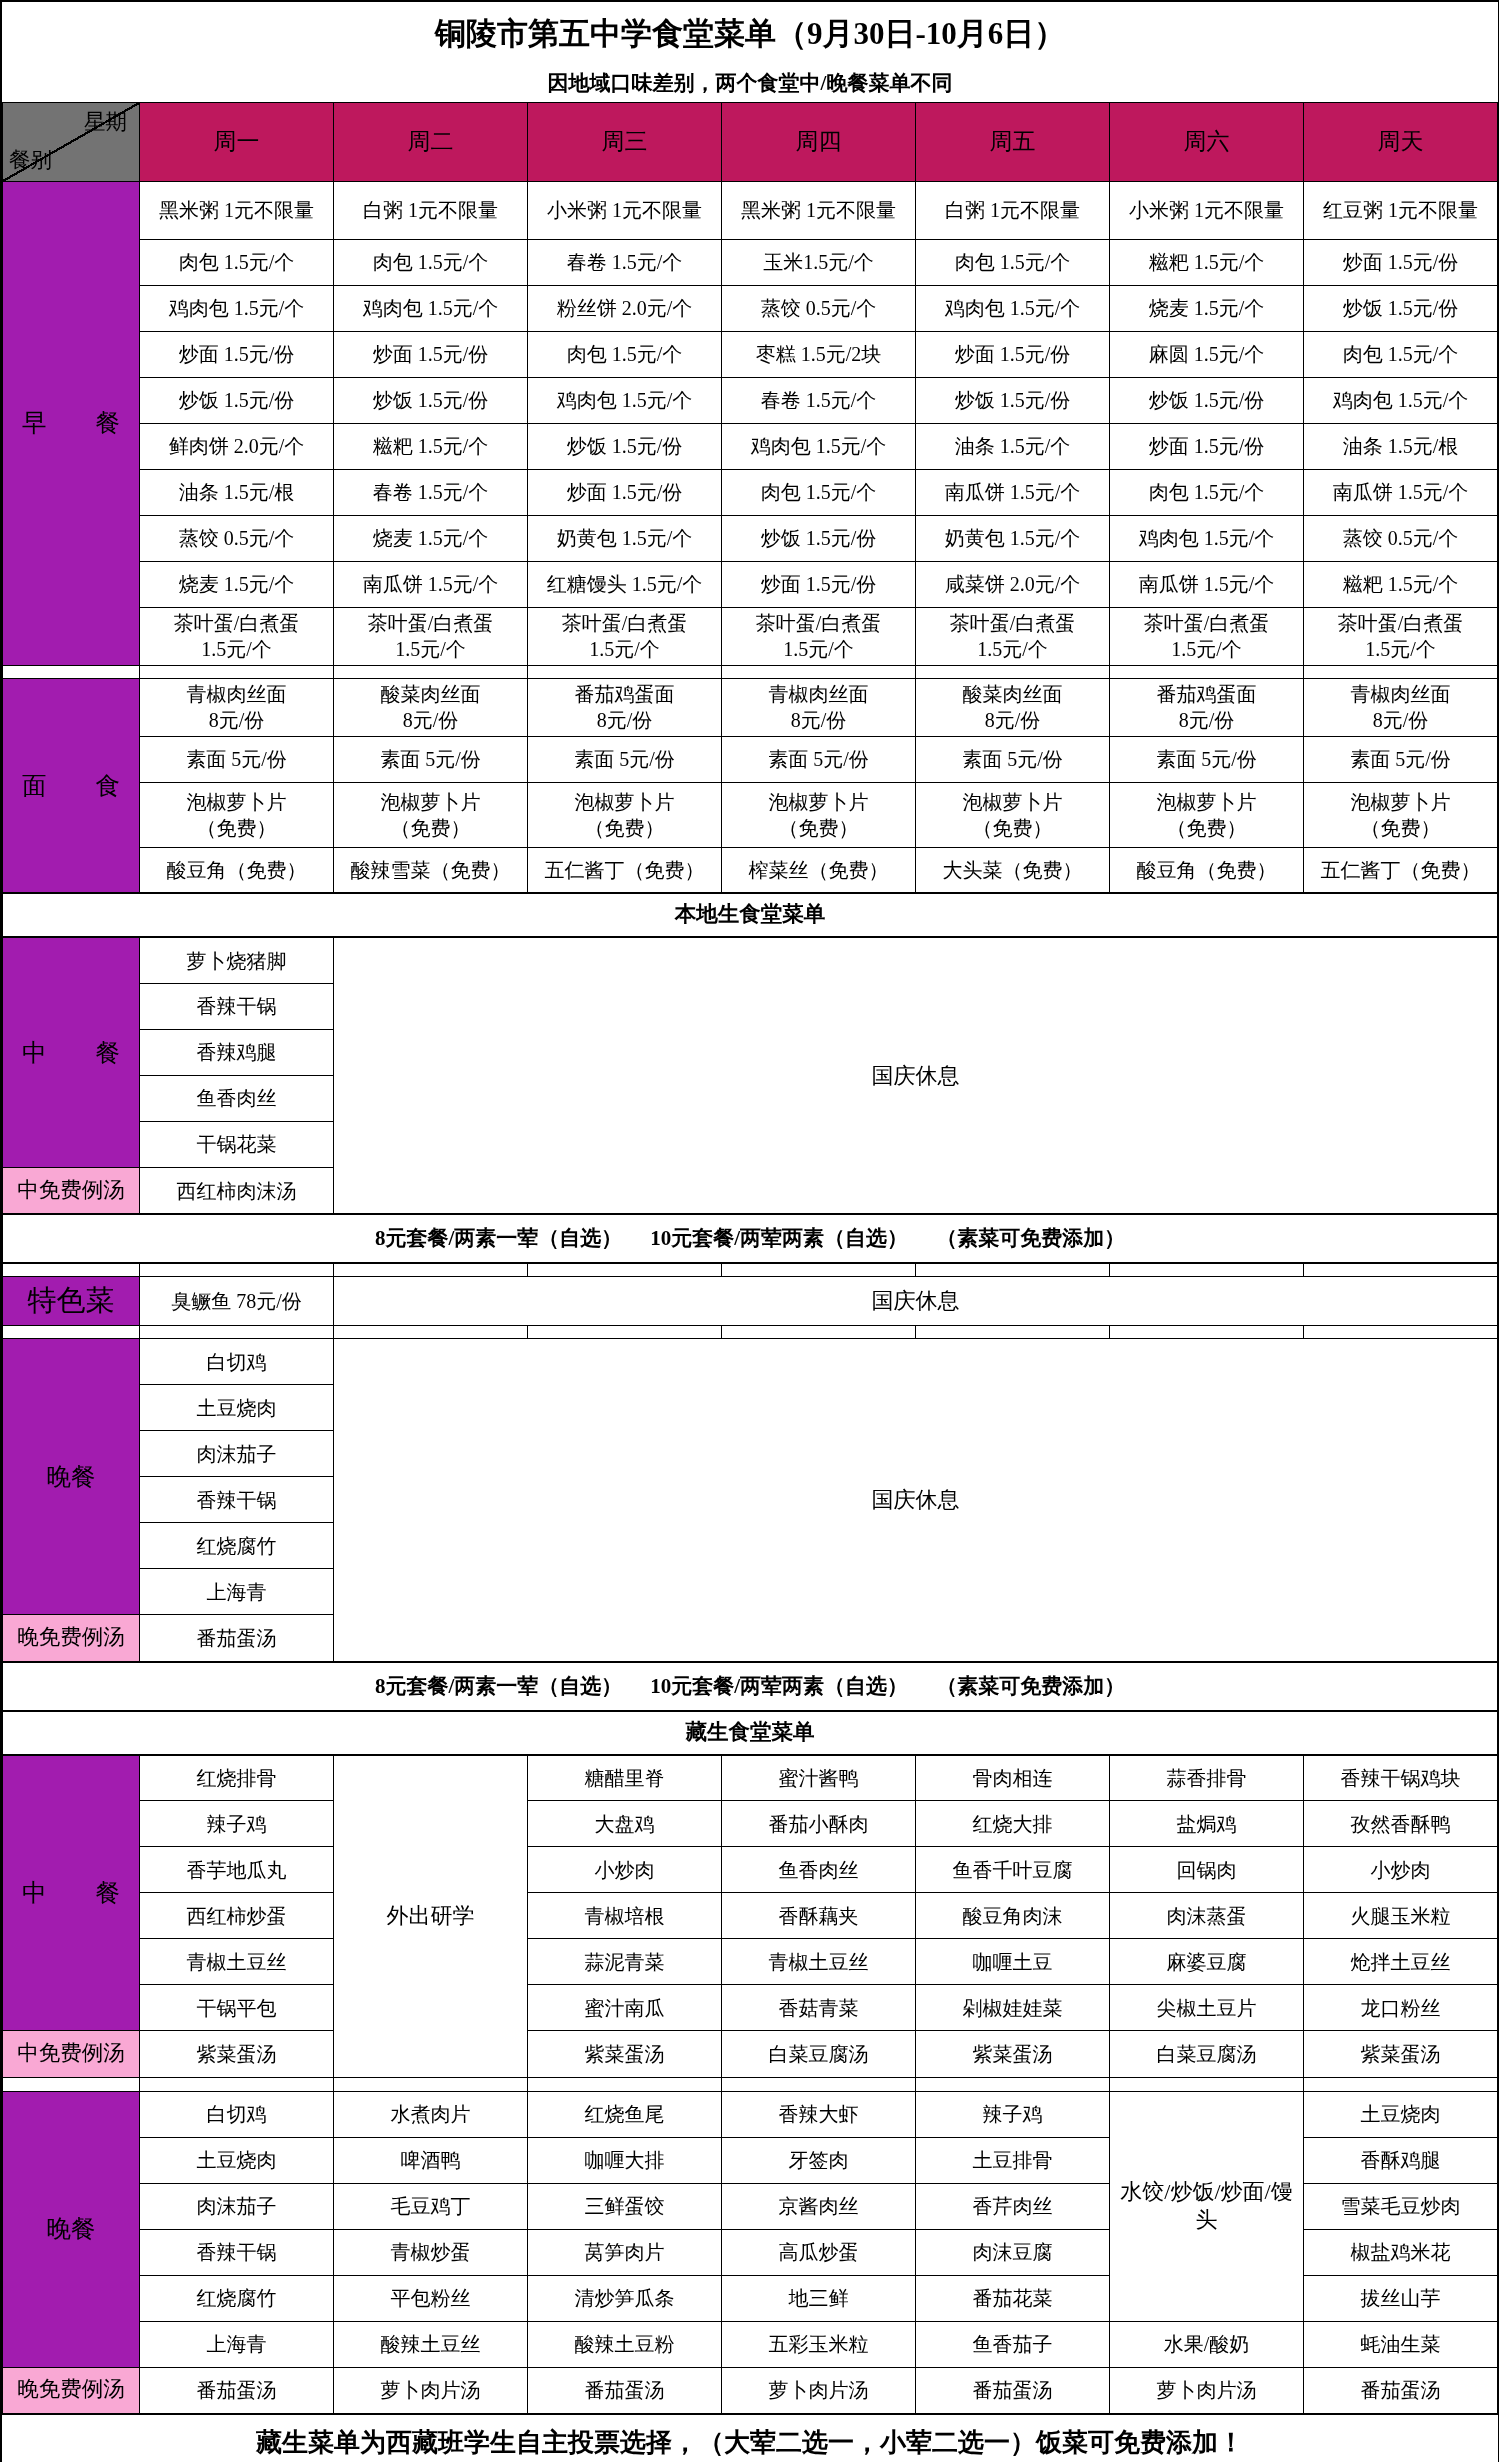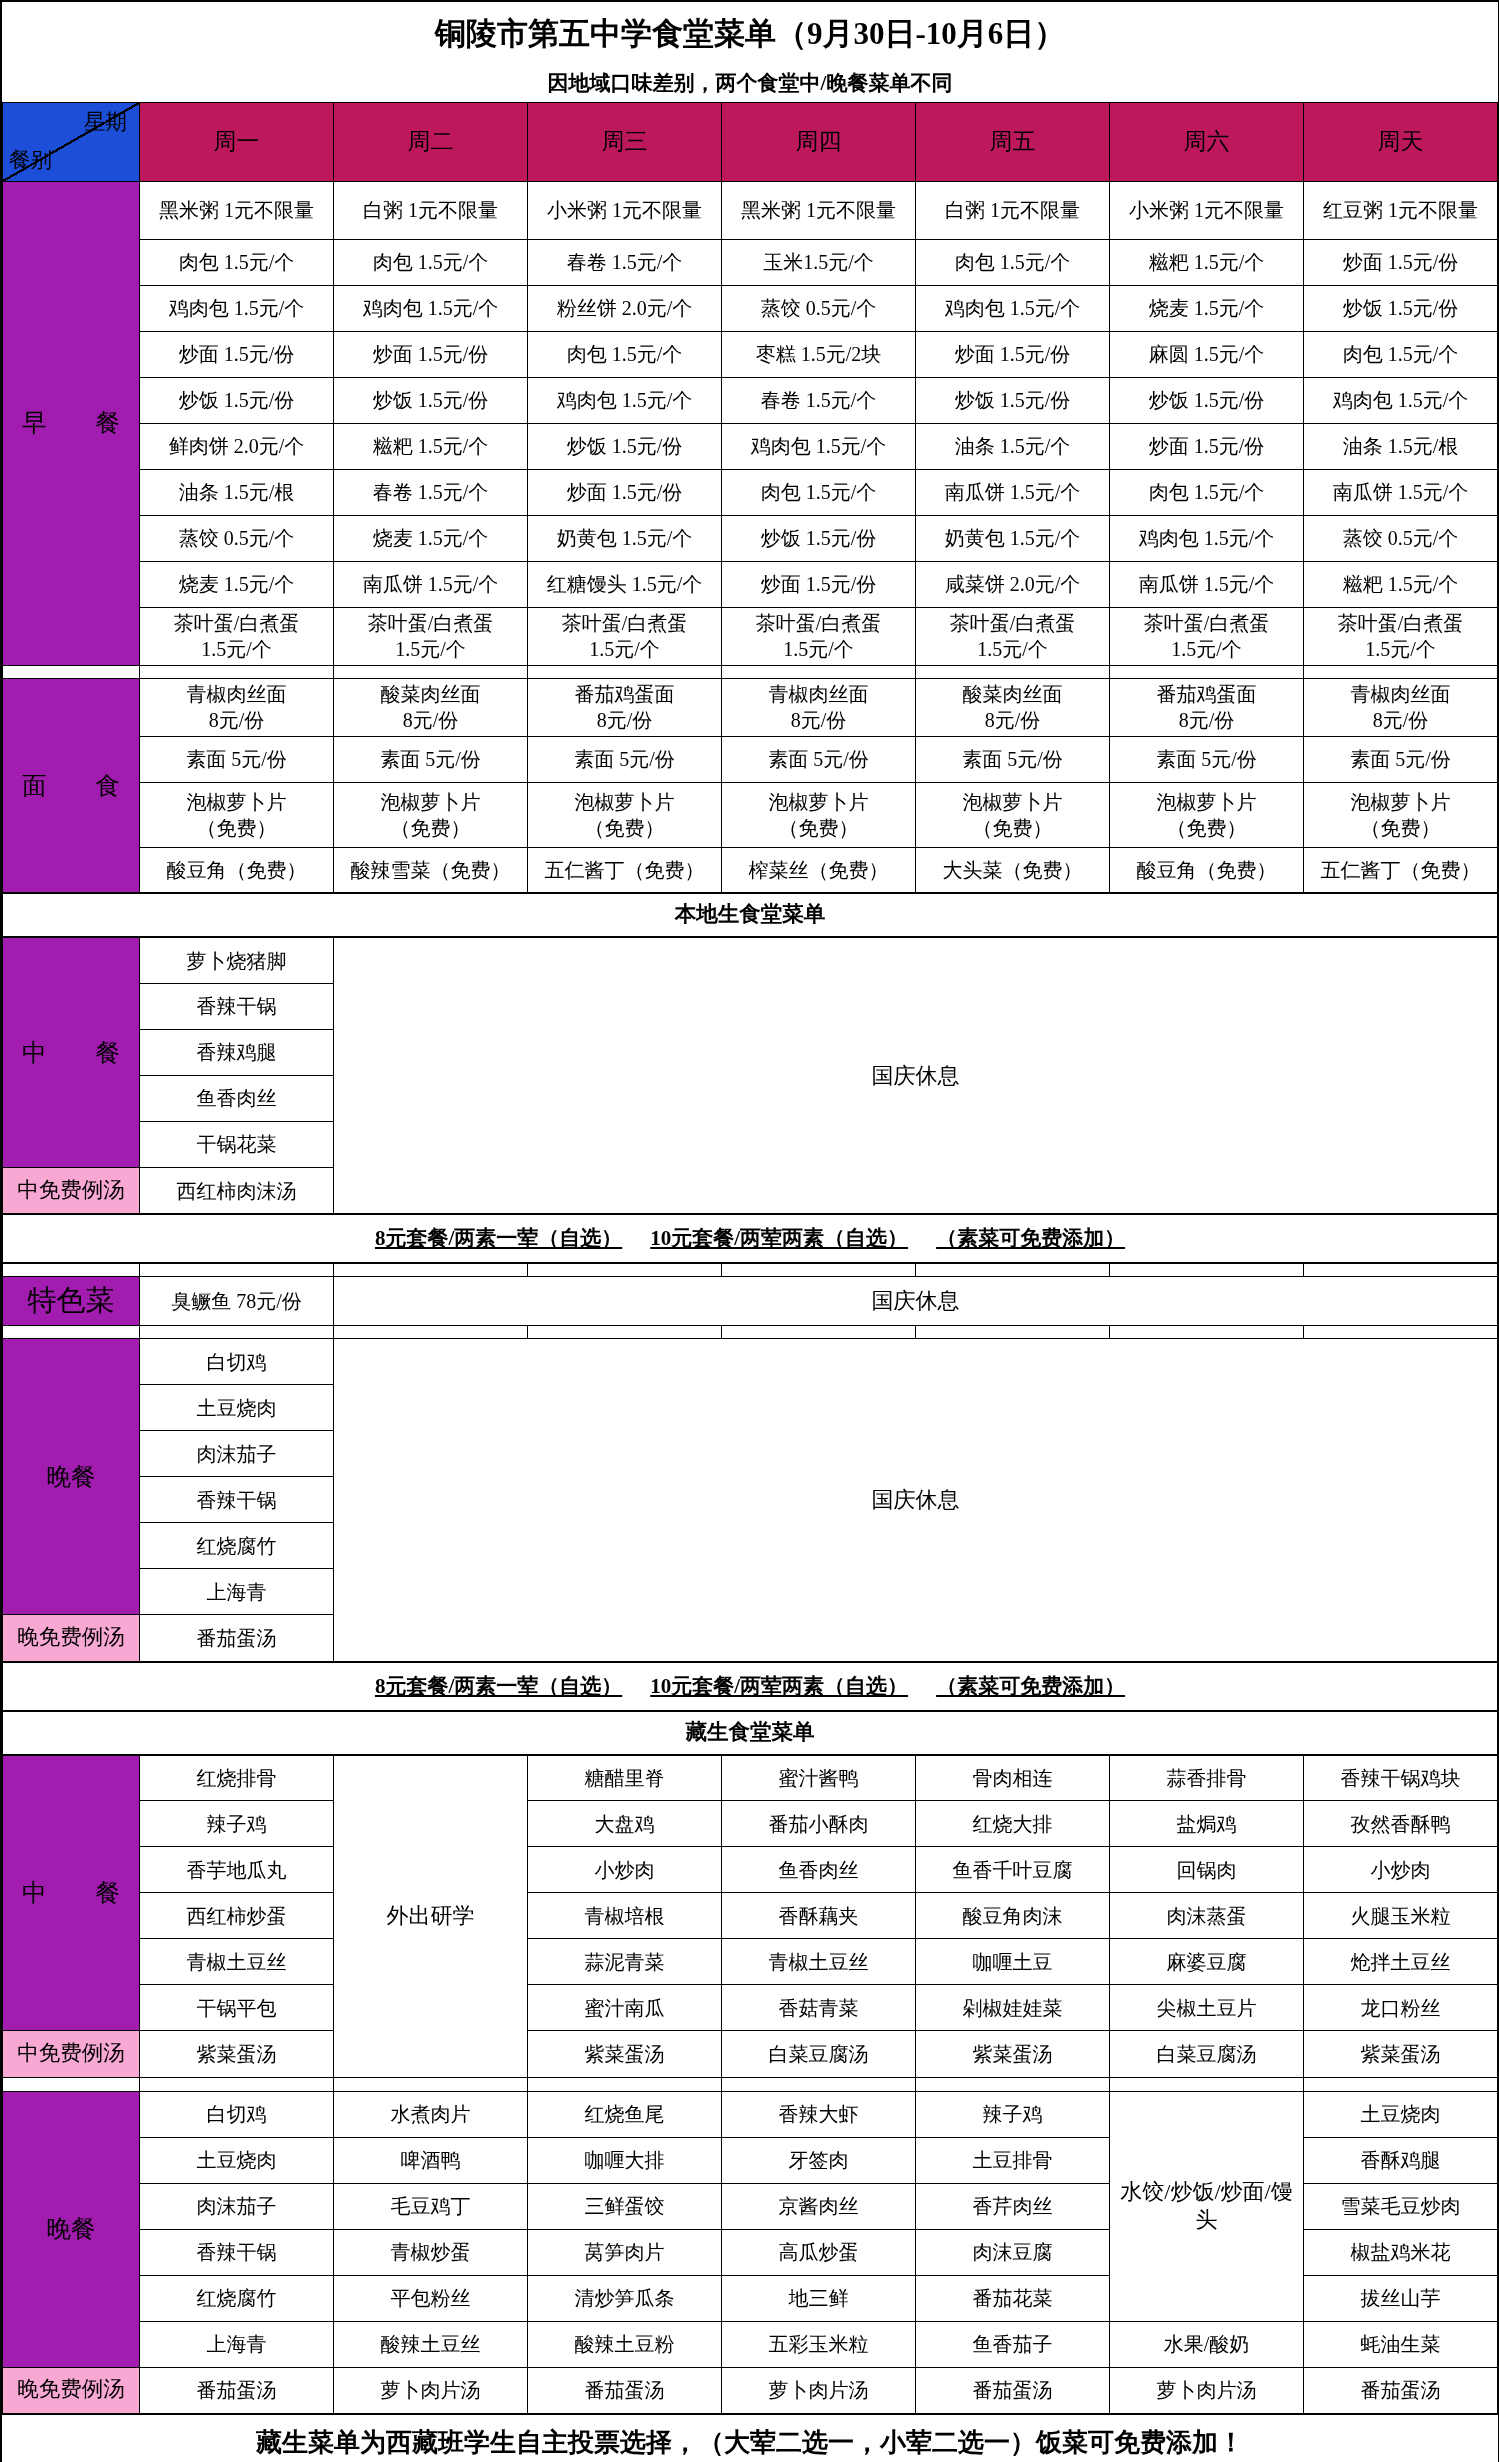--- a/index.html
+++ b/index.html
@@ -21,24 +21,24 @@
   tr.r-note   { height:49px; }
   tr.r-soup   { height:47px; }
   tr.r-foot   { height:56px; }
   .title-cell    { font-size:31px; font-weight:bold; }
   .subtitle-cell { font-size:21px; font-weight:bold; }
   .head-cell  { background:#be185d; font-size:23px; }
   .label-cell { background:#a21caf; font-size:24.5px; }
   .label-sm   { background:#f9a8d4; font-size:21.5px; }
   .banner-cell{ font-weight:bold; font-size:21.5px; border-top:2.2px solid #000; border-bottom:2.2px solid #000; }
   .note-cell  { font-weight:bold; font-size:21px; border-top:2.2px solid #000; border-bottom:2.2px solid #000; }
-  .note-cell span { margin:0 14px;text-decoration:underline; }
+  .note-cell span { margin:0 14px; }
   .footer-cell{ font-weight:bold; font-size:26px; border-top:2.2px solid #000; }
   .holiday-cell { font-size:22px; }
-  .corner { position:relative; background:#1d4ed8; padding:0; }
+  .corner { position:relative; background:#737373; padding:0; }
   .corner .diag { position:absolute; inset:0;
       background:linear-gradient(to bottom right,
         transparent calc(50% - 1.1px), #000 calc(50% - 1.1px),
         #000 calc(50% + 1.1px), transparent calc(50% + 1.1px)); }
   .corner .c-top { position:absolute; top:6px; right:12px; font-size:21.5px; }
   .corner .c-bot { position:absolute; bottom:6px; left:6px; font-size:21.5px; }
 </style>
 </head>
 <body>
 

